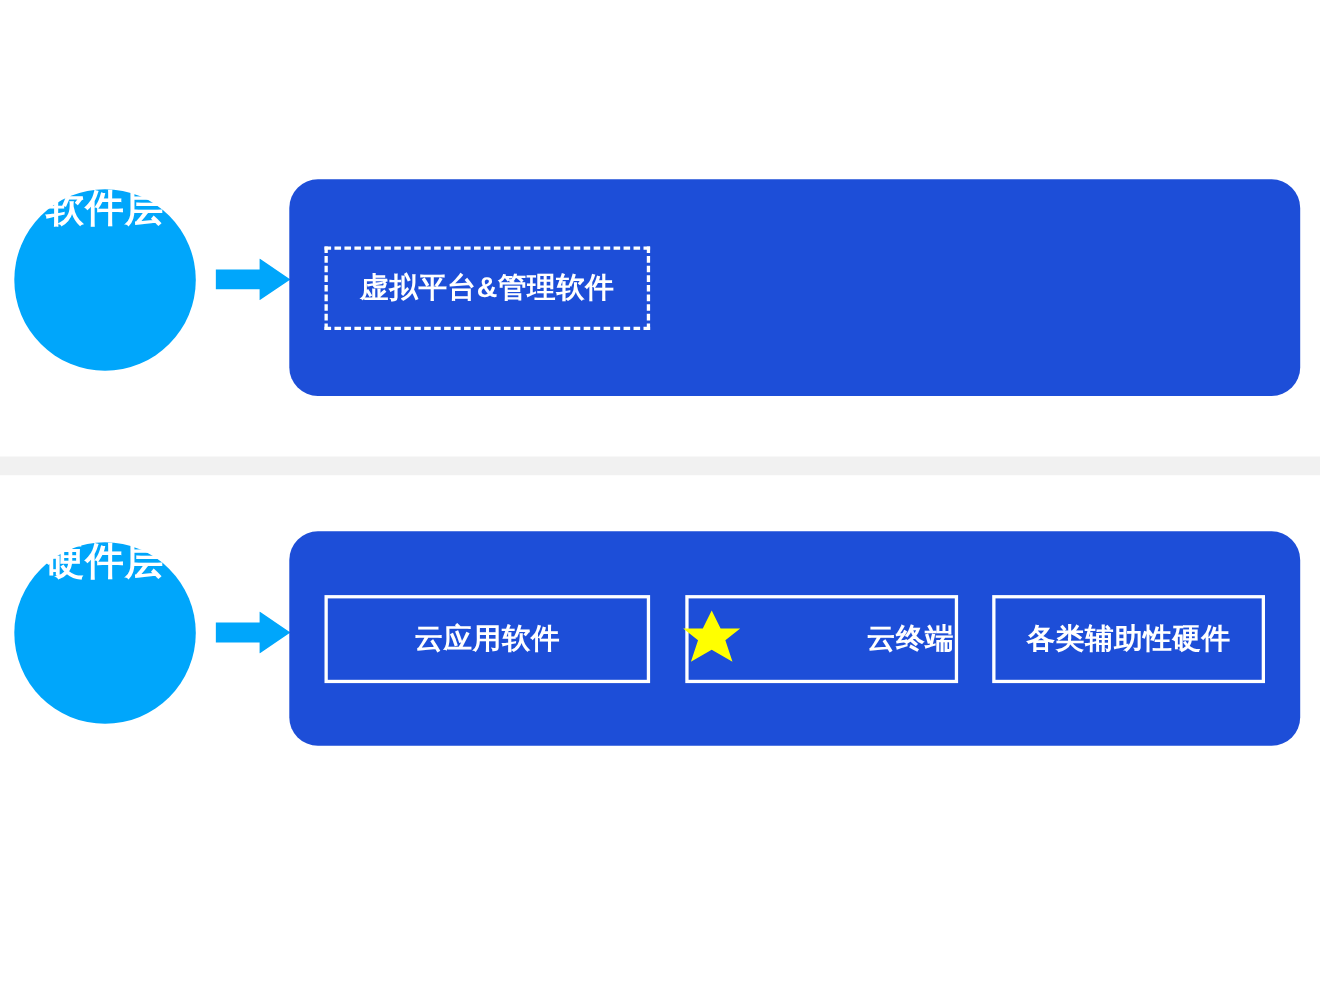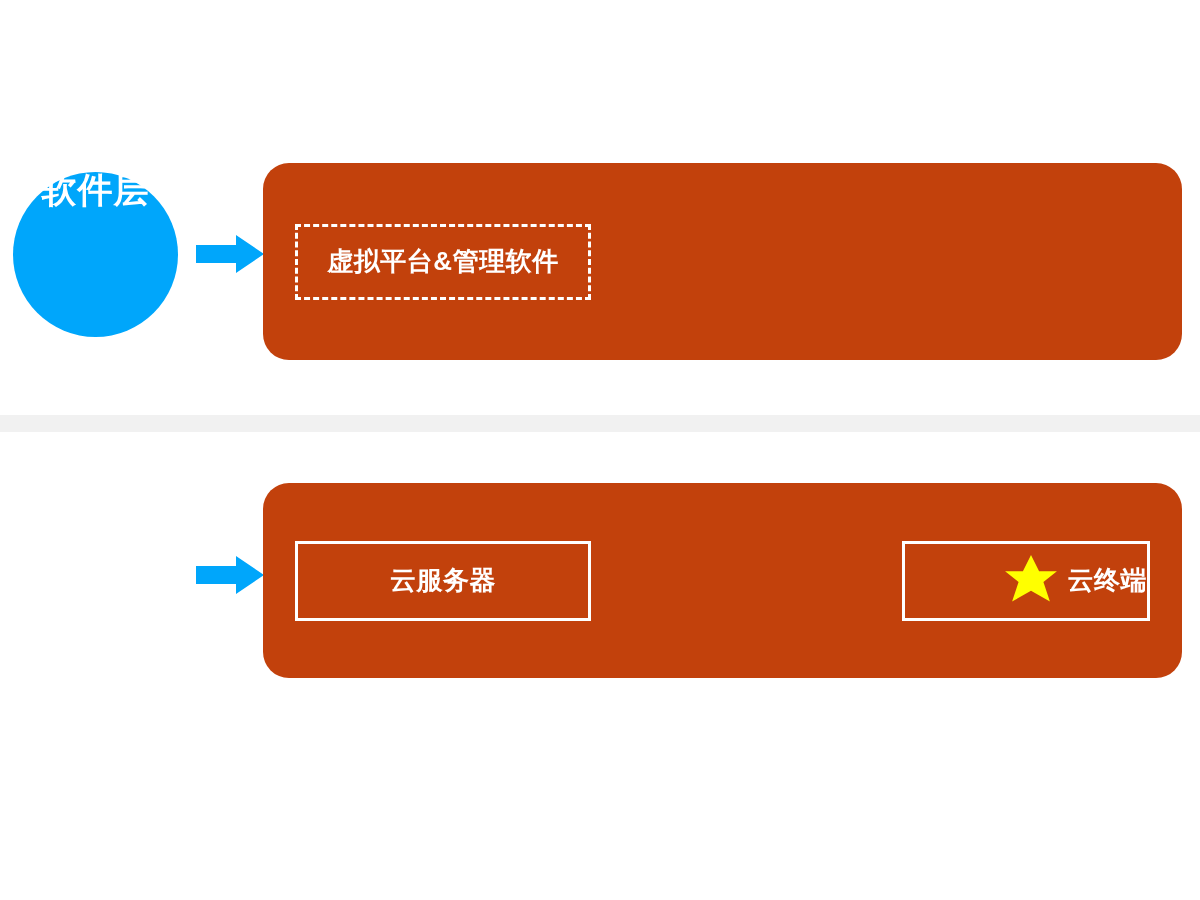--- a/index.html
+++ b/index.html
@@ -46,21 +46,21 @@
   .arrow {
     position: absolute;
     width: 68px;
     height: 38px;
   }
   .arrow svg { display: block; width: 100%; height: 100%; }
 
   
   .panel {
     position: absolute;
-    background: #c2410c;
+    background: #1d4ed8;
     border-radius: 26px;
     display: flex;
     align-items: center;
     box-sizing: border-box;
   }
 
   .panel-inner {
     display: flex;
     align-items: center;
     justify-content: space-between;
@@ -101,21 +101,21 @@
     height: 54px;
     flex: 0 0 auto;
     margin-right: 10px;
     margin-left: -6px;
   }
   .star-icon svg { display: block; width: 100%; height: 100%; }
 
   .box-content-with-icon {
     display: flex;
     align-items: center;
-    justify-content: flex-end;
+    justify-content: space-between;
     font-family: Liberation Serif, serif;
   }
 
   
   .separator-band {
     position: absolute;
     left: 0;
     width: 1200px;
     height: 17px;
     background: #F1F1F1;
@@ -143,40 +143,46 @@
         <span class="item-label">虚拟平台&amp;管理软件</span>
       </div>
 
 
 
     </div>
   </div>
 
   <div class="separator-band" style="top:415px;"></div>
 
+  <div class="layer-circle" style="left:13px; top:493px;">
+    <span class="layer-circle-label">硬件层</span>
+  </div>
 
   <div class="arrow" style="left:196px; top:556px;">
     <svg viewBox="0 0 68 38" preserveAspectRatio="none" aria-hidden="true">
       <polygon points="0,10 40,10 40,0 68,19 40,38 40,28 0,28" fill="#00A6FB"></polygon>
     </svg>
   </div>
 
   <div class="panel" style="left:263px; top:483px; width:919px; height:195px;">
     <div class="panel-inner">
 
       <div class="item-box solid box-w-1">
-        <span class="item-label">云服务器</span>
+        <span class="item-label">云应用软件</span>
       </div>
 
       <div class="item-box solid box-w-2 box-content-with-icon">
         <span class="star-icon">
           <svg viewBox="0 0 100 100" aria-hidden="true">
             <polygon points="50,2 65,32 98,32 73,52 85,88 50,68 15,88 27,52 2,32 35,32" fill="#FFFF00"></polygon>
           </svg>
         </span>
         <span class="item-label">云终端</span>
       </div>
 
+      <div class="item-box solid box-w-3">
+        <span class="item-label">各类辅助性硬件</span>
+      </div>
 
     </div>
   </div>
 
 </div>
 
 </body></html>

